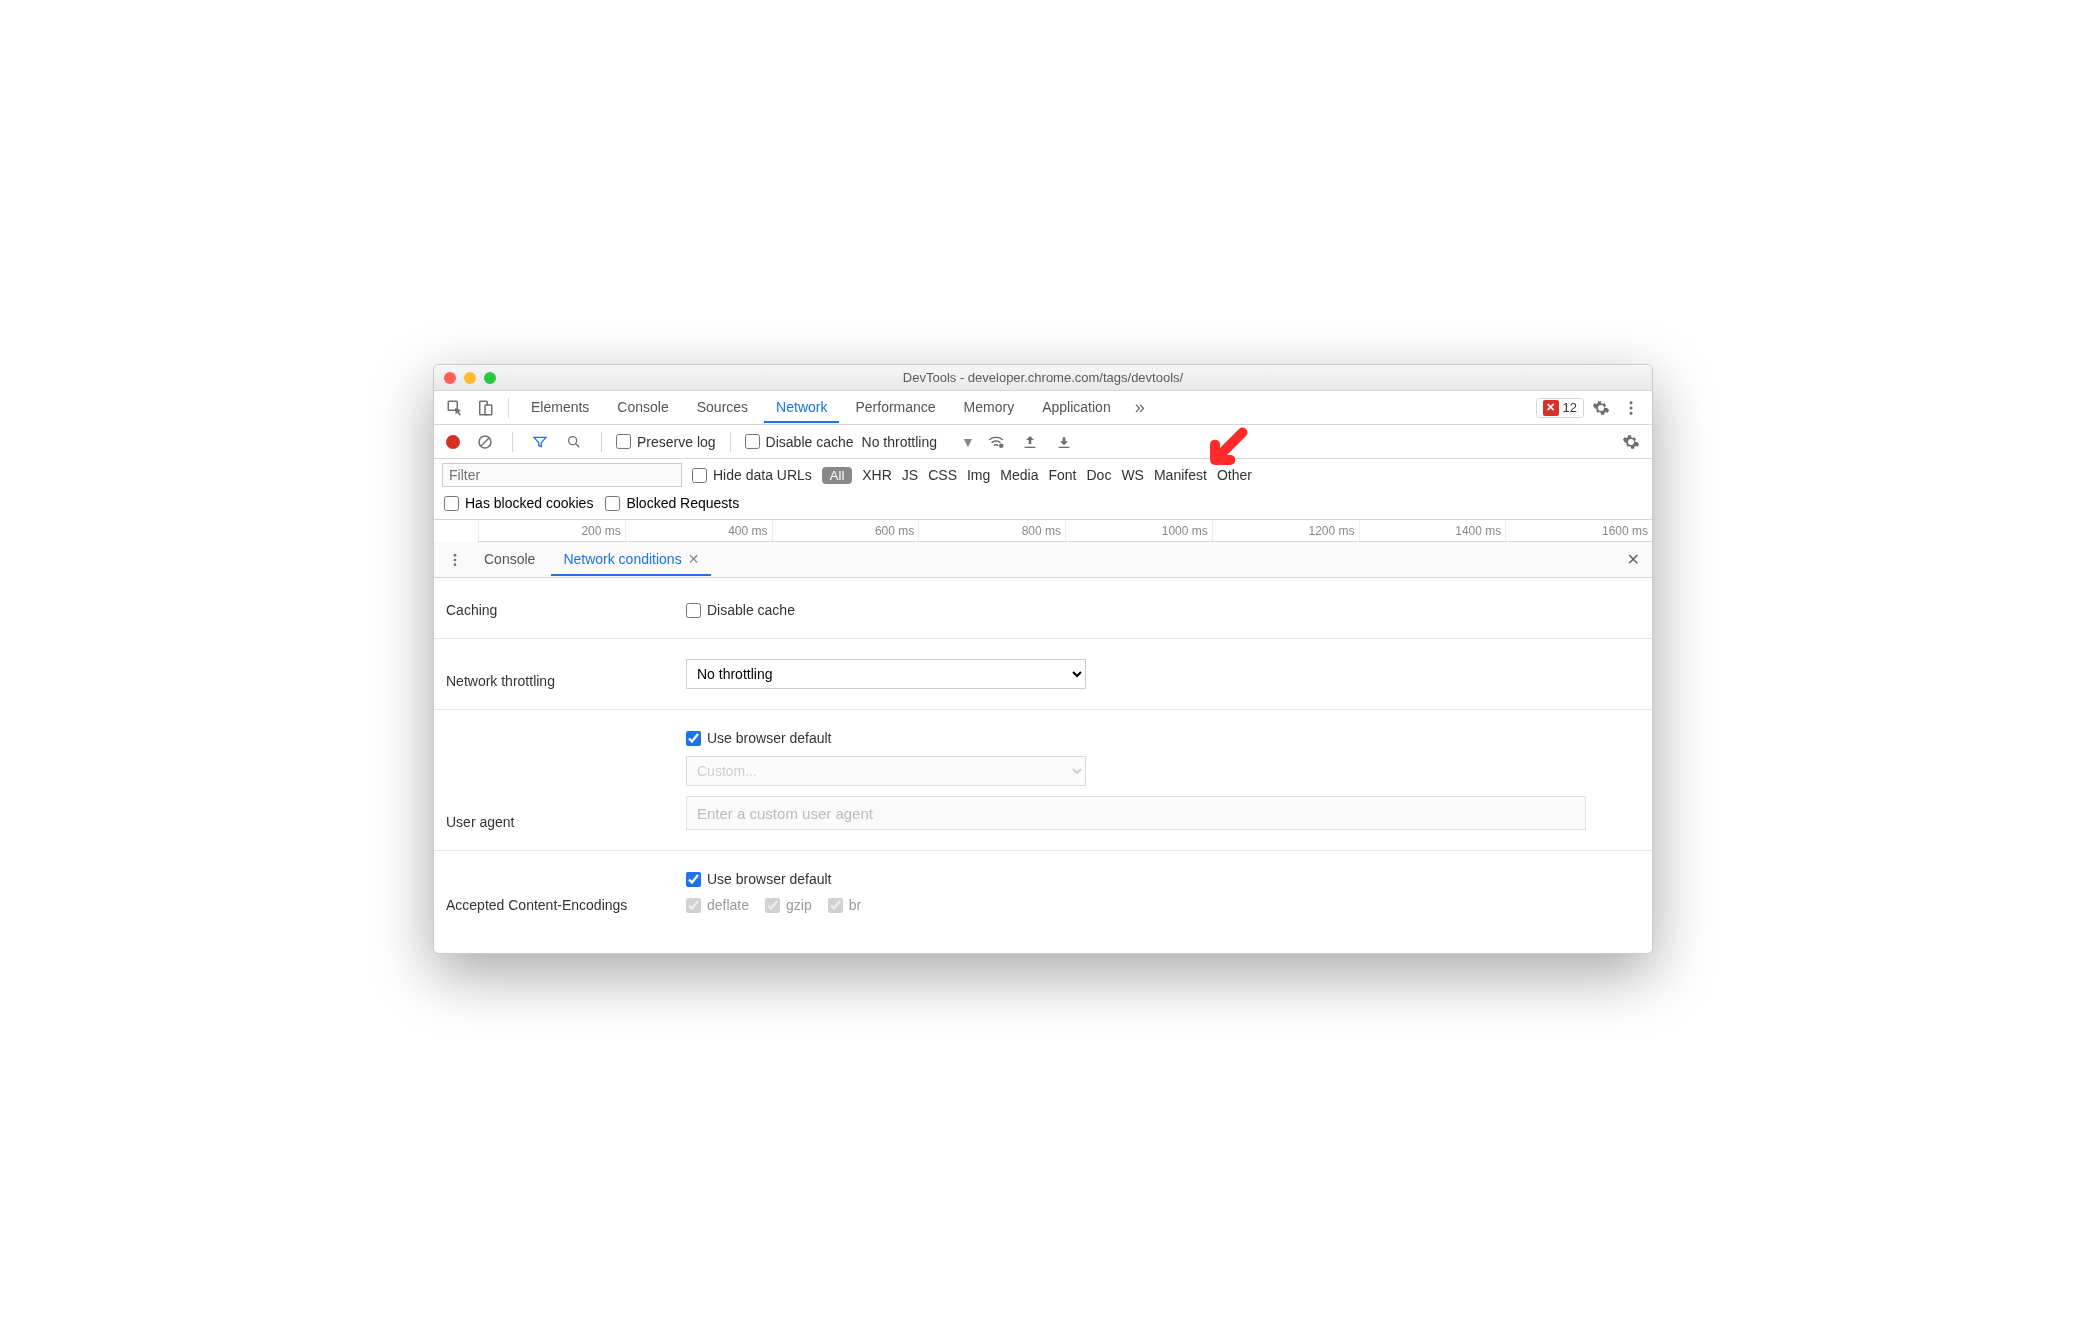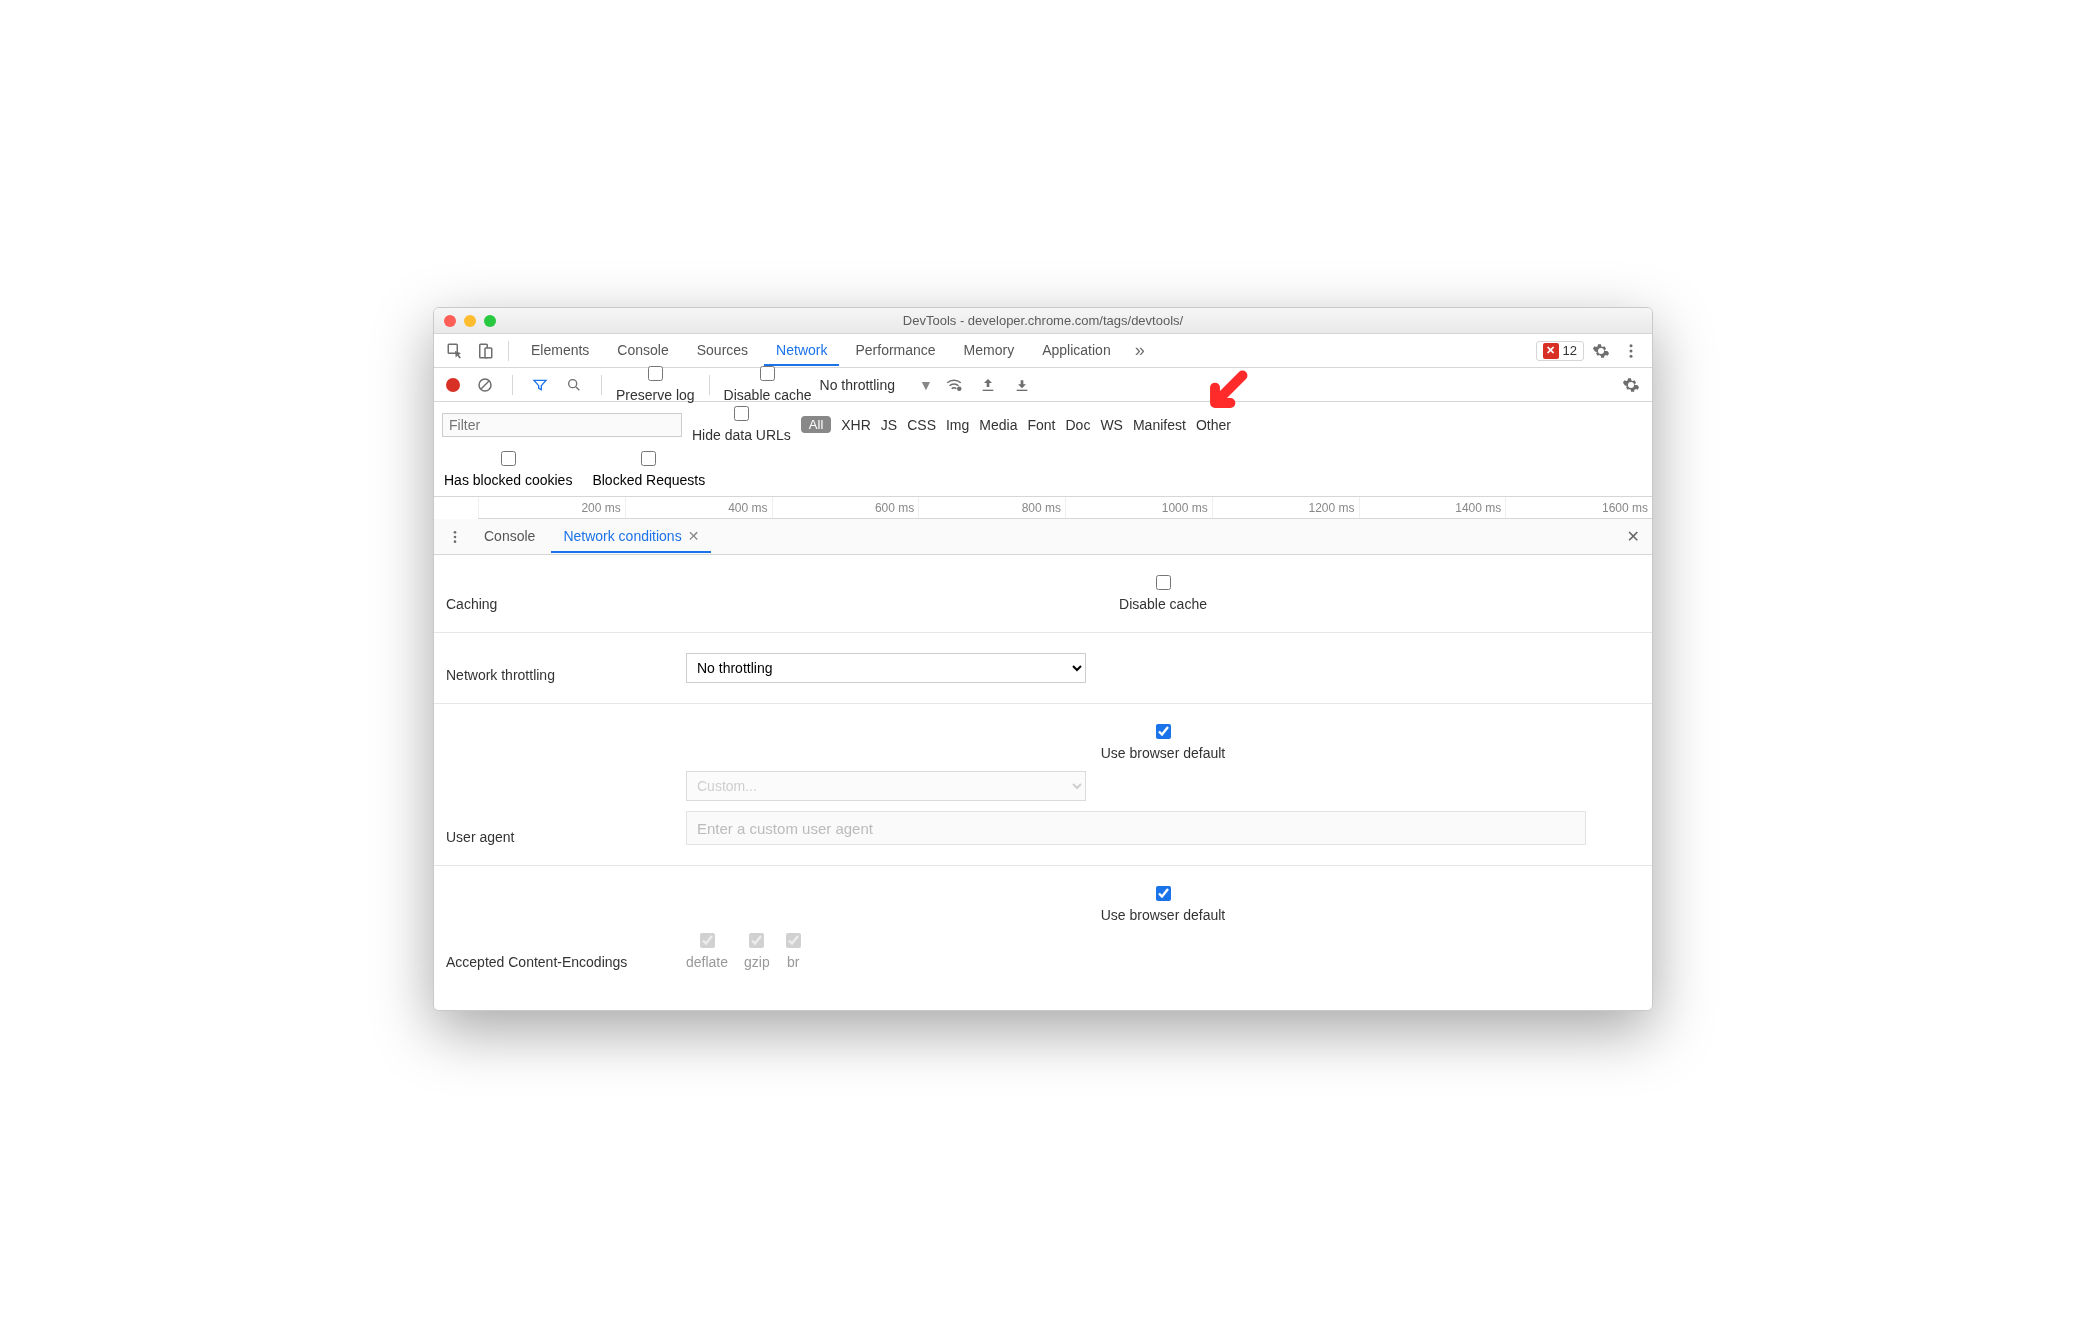--- a/index.html
+++ b/index.html
@@ -74,21 +74,21 @@
     height: 34px;
     display: flex;
     align-items: center;
     padding: 0 8px;
     border-bottom: 1px solid #d6d6d6;
     gap: 8px;
     font-size: 14px;
     color: #333;
   }
   .record-dot { width:14px; height:14px; border-radius:50%; background:#d93025; margin: 0 4px; }
-  .chk { display:inline-flex; align-items:center; gap:6px;flex-direction:column; }
+  .chk { display:inline-flex; align-items:center; gap:6px; }
   .chk input { width:15px; height:15px; margin:0; }
   .throttle-sel {
     display:inline-flex; align-items:center; gap:6px; color:#333;
   }
 
   .filterbar {
     padding: 4px 8px;
     display:flex;
     align-items:center;
     gap: 10px;
@@ -104,21 +104,21 @@
     padding: 3px 6px;
     color: #6d28d9;
   }
   .pill {
     background:#888; color:#fff; padding:1px 8px; border-radius:4px; font-size:13px;
   }
   .ftype { color:#333; cursor:pointer; }
 
   .filterbar2 {
     padding: 4px 10px 8px;
-    display:flex; align-items:center; gap: 20px;
+    display:flex; align-items:center; gap: 12px;
     font-size:14px;
     border-bottom: 1px solid #d6d6d6;
   }
 
   .timeline {
     height: 22px;
     display:flex;
     font-size:12px; color:#888;
     border-bottom: 1px solid #d6d6d6;
     position: relative;

